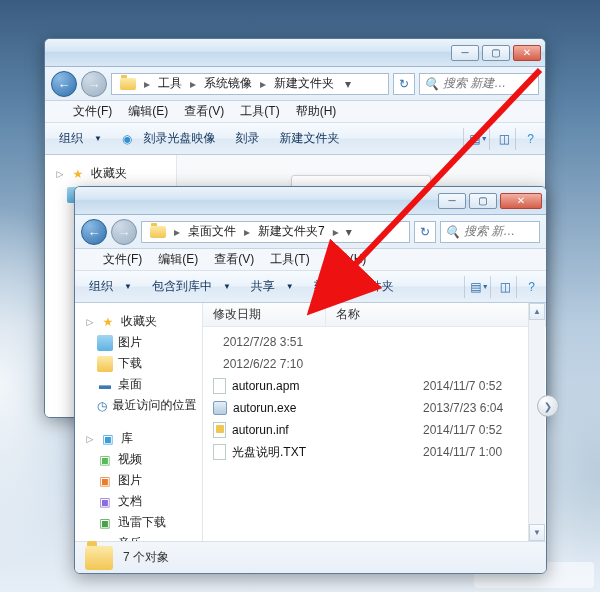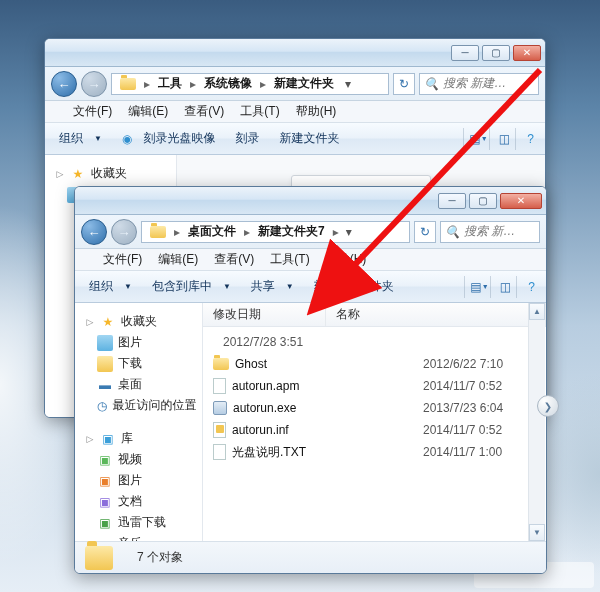--- a/index.html
+++ b/index.html
@@ -12,21 +12,21 @@
     z-index: 0;
   }
   .window { position: absolute; background: #fff; border: 1px solid #5a7a9a; border-radius: 6px; box-shadow: 0 4px 18px rgba(0,0,0,0.35); overflow: hidden; display: flex; flex-direction: column; }
   .titlebar { height: 28px; background: linear-gradient(180deg, #ecf3fa 0%, #d6e6f5 45%, #c4daee 50%, #d8e7f4 100%); border-bottom: 1px solid #9fb8cf; display: flex; justify-content: flex-end; align-items: center; padding: 0 4px; gap: 3px; }
   .tbtn { width: 28px; height: 16px; border: 1px solid #7a94ae; border-radius: 2px; background: linear-gradient(180deg,#f4f9ff,#dbe7f3); display:flex; align-items:center; justify-content:center; font-size:10px; color:#2b4660; cursor:pointer;}
   .tbtn.close { background: linear-gradient(180deg,#f3b0a3,#d55f4b); border-color:#b54334; color:#fff; width:42px;}
   .addressbar { height: 34px; background: linear-gradient(180deg,#eef5fc,#e6eff7); border-bottom:1px solid #c6d4e1; display:flex; align-items:center; padding:0 6px; gap:4px;}
   .navbtn { width:26px; height:26px; border-radius:50%; background: radial-gradient(circle at 30% 25%, #8bbbe6, #2f6fab); border:1px solid #285d8e; display:flex; align-items:center; justify-content:center; color:#fff; font-size:13px;}
   .navbtn.fwd { background: radial-gradient(circle at 30% 25%, #cfdbe7, #9eb1c3); border-color:#7c93a9; color:#e9f2fa;}
   .breadcrumb { flex:1; height:22px; border:1px solid #a8bdd2; background:#fff; display:flex; align-items:center; padding:0 2px; gap:0; overflow:hidden;}
-  .bc-seg { display:flex; align-items:center; height:100%; padding:0 6px; color:#1a1a1a; white-space:nowrap;font-weight:bold;}
+  .bc-seg { display:flex; align-items:center; height:100%; padding:0 6px; color:#1a1a1a; white-space:nowrap;}
   .bc-sep { color:#666; padding:0 2px;}
   .bc-drop { width:16px; text-align:center; color:#555;}
   .refresh { width:22px; height:22px; border:1px solid #a8bdd2; background:#fff; display:flex; align-items:center; justify-content:center; color:#2f6fab;}
   .searchbox { width:120px; height:22px; border:1px solid #a8bdd2; background:#fff; display:flex; align-items:center; padding:0 4px; color:#7a7a7a; font-style:italic; gap:4px;}
   .searchbox.small { width:100px; }
   .menubar { height:22px; background:#f4f7fb; border-bottom:1px solid #d8e1ea; display:flex; align-items:center; padding:0 20px;}
   .menu-item { padding:2px 8px; color:#222; cursor:default;}
   .toolbar { height:32px; background: linear-gradient(180deg,#f7fbff 0%,#eaf2fa 48%,#dde9f5 52%,#e7f0f9 100%); border-bottom:1px solid #b9cbdd; display:flex; align-items:center; padding:0 6px; gap:4px;}
   .tool-item { padding:3px 8px; color:#13345b; cursor:default; display:flex; align-items:center; gap:11px;}
   .tool-item .dd { font-size:8px; color:#13345b;}
@@ -59,21 +59,21 @@
   .ico.file-inf::after { content:""; position:absolute; top:2px; left:2px; width:8px; height:8px; background:#f2c652; border-radius:1px;}
   .content { flex:1; background:#fff; display:flex; flex-direction:column; overflow:hidden;}
   .col-headers { height:24px; border-bottom:1px solid #e3e8ee; display:flex; align-items:center; color:#333; background:linear-gradient(180deg,#fdfdfd,#f1f4f8);}
   .col-h { padding:0 10px; border-right:1px solid #e6eaee; height:100%; display:flex; align-items:center;}
   .col-h.name { flex:0 0 220px;}
   .col-h.date { flex:1;}
   .filelist { flex:1; padding:4px 0;}
   .file-row { display:flex; align-items:center; height:22px; padding:0 0 0 10px;}
   .file-row .fname { flex:0 0 200px; display:flex; align-items:center; gap:6px; color:#111;}
   .file-row .fdate { flex:1; color:#555; padding-left:10px;}
-  .statusbar { height:32px; border-top:1px solid #d8e1ea; background:linear-gradient(180deg,#f3f7fb,#e8eff7); display:flex; align-items:center; padding:0 10px; gap:24px; color:#333;}
+  .statusbar { height:32px; border-top:1px solid #d8e1ea; background:linear-gradient(180deg,#f3f7fb,#e8eff7); display:flex; align-items:center; padding:0 10px; gap:10px; color:#333;}
   .statusbar .big-folder { width:28px; height:24px; background:linear-gradient(180deg,#fde9a7,#f2c652); border-radius:3px; position:relative;}
   .statusbar .big-folder::before { content:""; position:absolute; top:-5px; left:2px; width:10px; height:5px; background:#f2c652; border-radius:2px 2px 0 0;}
   
   .preview { flex:1; background:#f7f9fb; display:flex; align-items:flex-start; justify-content:center; padding-top:20px;}
   .preview-page { width:140px; height:170px; background:#fff; border:1px solid #d0d6dc; box-shadow:2px 3px 6px rgba(0,0,0,0.12); border-radius:3px;}
   
   .arrow { position:absolute; z-index:30; pointer-events:none;}
   
   .scrolltrack { position:absolute; right:1px; top:0; bottom:0; width:17px; background:#f0f3f7; border-left:1px solid #dfe5eb; display:flex; flex-direction:column;}
   .scrolltrack .arrow-btn { height:17px; background:linear-gradient(180deg,#f8fbfe,#e5edf5); border:1px solid #c7d4e1; margin:0; display:flex; align-items:center; justify-content:center; font-size:8px; color:#5a7a9a;}
@@ -261,24 +261,20 @@
     <div class="content" style="position:relative;">
       <div class="col-headers">
         <div class="col-h date">修改日期</div>
         <div class="col-h name">名称</div>
       </div>
       <div class="filelist">
         <div class="file-row">
             <div class="fdate">2012/7/28 3:51</div>
           </div>
         <div class="file-row">
-            <div class="fname">
-              <span class="ico folder"></span>
-              <span>Ghost</span>
-            </div>
             <div class="fdate">2012/6/22 7:10</div>
           </div>
         <div class="file-row">
             <div class="fname">
               <span class="ico file"></span>
               <span>autorun.apm</span>
             </div>
             <div class="fdate">2014/11/7 0:52</div>
           </div>
         <div class="file-row">

